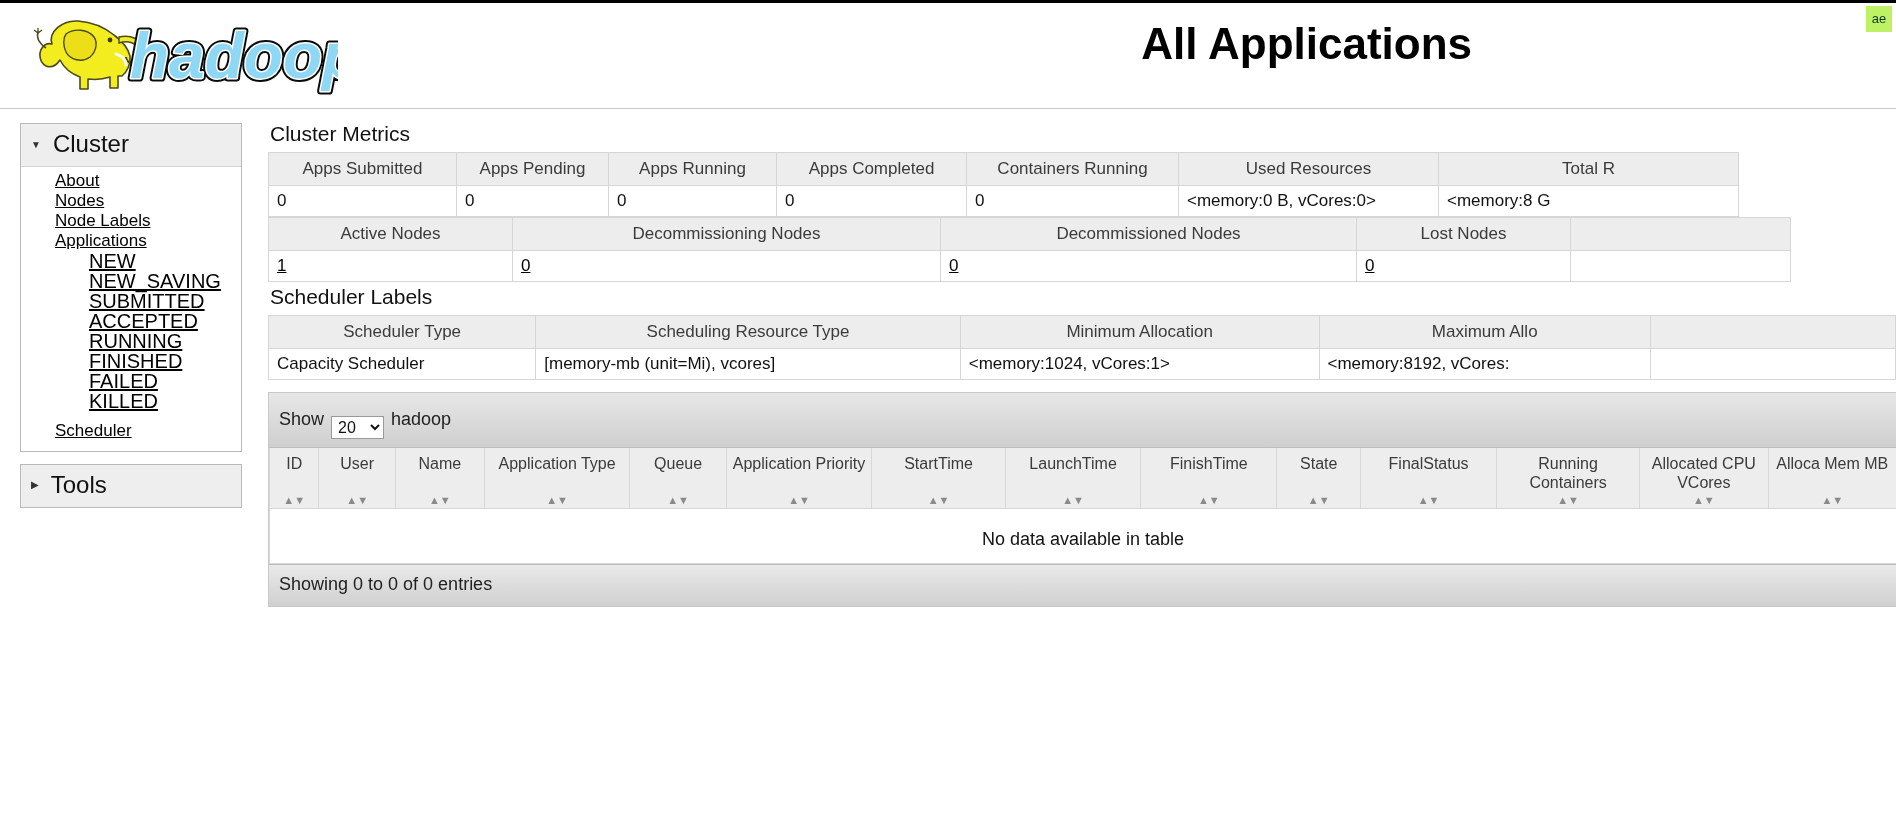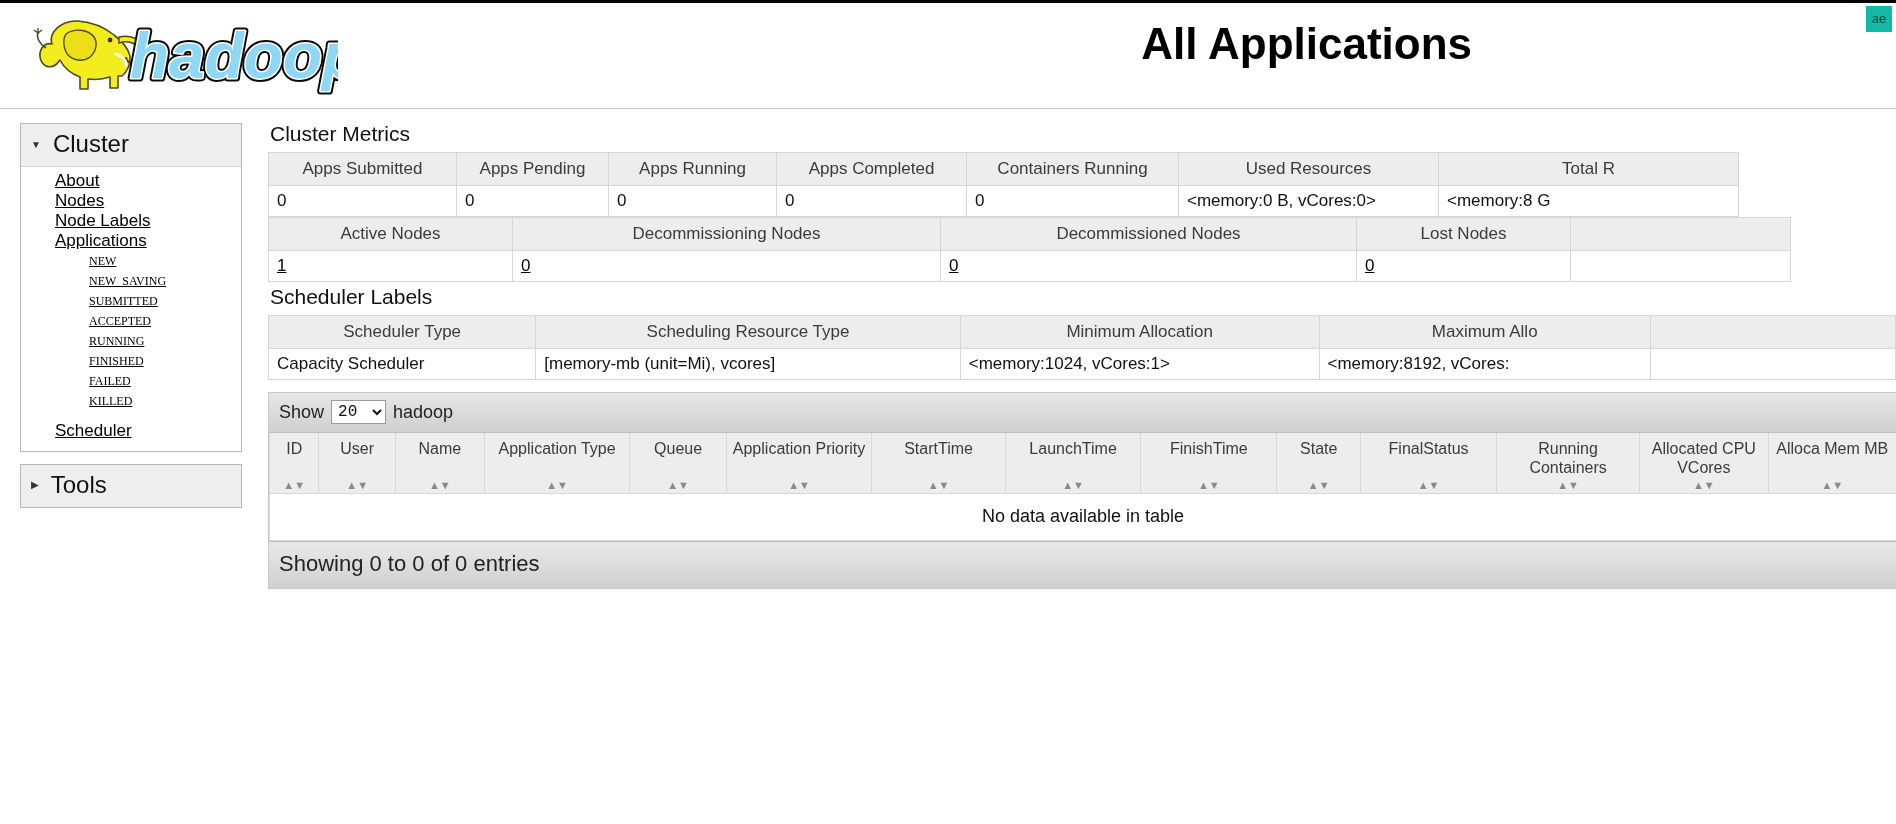--- a/index.html
+++ b/index.html
@@ -40,21 +40,21 @@
     color: #000;
     letter-spacing: 0px;
     white-space: nowrap;
   }
   #top-right-badge {
     position: absolute;
     right: 4px;
     top: 6px;
     width: 26px;
     height: 26px;
-    background: #14b8a6;
+    background: #bef264;
     color: #0b3a2c;
     font-size: 13px;
     line-height: 26px;
     text-align: center;
     overflow: hidden;
   }
   #header-rule-top {
     position: absolute;
     left: 0; top: 0; right: 0;
     height: 3px;
@@ -106,23 +106,22 @@
     display: block;
     color: #000;
     text-decoration: underline;
     font-size: 17px;
     line-height: 20px;
     padding: 0 0 0 34px;
     white-space: nowrap;
   }
   .nav-link.sub {
     padding-left: 68px;
-    font-size: 12px;
+    font-size: 20px;
     line-height: 20px;
-    font-family: Liberation Serif, serif;
   }
   .nav-gap { height: 10px; }
 
   
   #main {
     position: absolute;
     left: 268px;
     top: 10px;
     right: 0;
     bottom: 0;
@@ -198,26 +197,27 @@
     background: linear-gradient(#e7e7e7, #cfcfcf);
     border-bottom: 1px solid #bdbdbd;
     padding: 7px 10px 8px 10px;
     font-size: 18px;
     color: #222;
     display: flex;
     align-items: center;
     gap: 7px;
   }
   #length-select {
-    font-family: Liberation Mono, monospace;
+    font-family: Liberation Sans, sans-serif;
     font-size: 16px;
     padding: 1px 2px;
     border: 1px solid #9a9a9a;
     background: #fff;
     color: #111;
+    margin-top: 16px;
   }
   table#apps-table {
     border-collapse: collapse;
     table-layout: fixed;
     width: 100%;
   }
   table#apps-table th {
     background: #ededed;
     border: 1px solid #d8d8d8;
     border-top: none;
@@ -238,30 +238,30 @@
     bottom: 3px;
     text-align: center;
     font-size: 11px;
     color: #8a8a8a;
     line-height: 10px;
   }
   #apps-empty {
     text-align: center;
     font-size: 18px;
     color: #111;
-    padding: 12px 4px 13px 4px;
+    padding: 20px 4px 13px 4px;
     border: 1px solid #d8d8d8;
     border-top: none;
     background: #fff;
   }
   #apps-info-bar {
     background: linear-gradient(#e9e9e9, #d0d0d0);
     border-top: 1px solid #bdbdbd;
     padding: 9px 10px 11px 10px;
-    font-size: 22px;
+    font-size: 18px;
     color: #222;
   }
 
   .w-id { width: 40px; }
   .w-user { width: 62px; }
   .w-name { width: 72px; }
   .w-apptype { width: 118px; }
   .w-queue { width: 78px; }
   .w-prio { width: 118px; }
   .w-start { width: 108px; }

